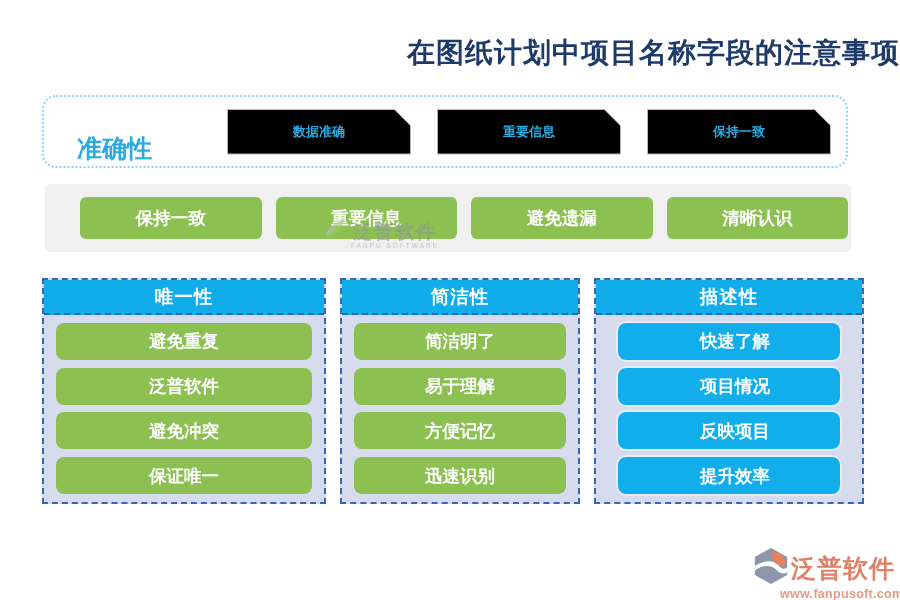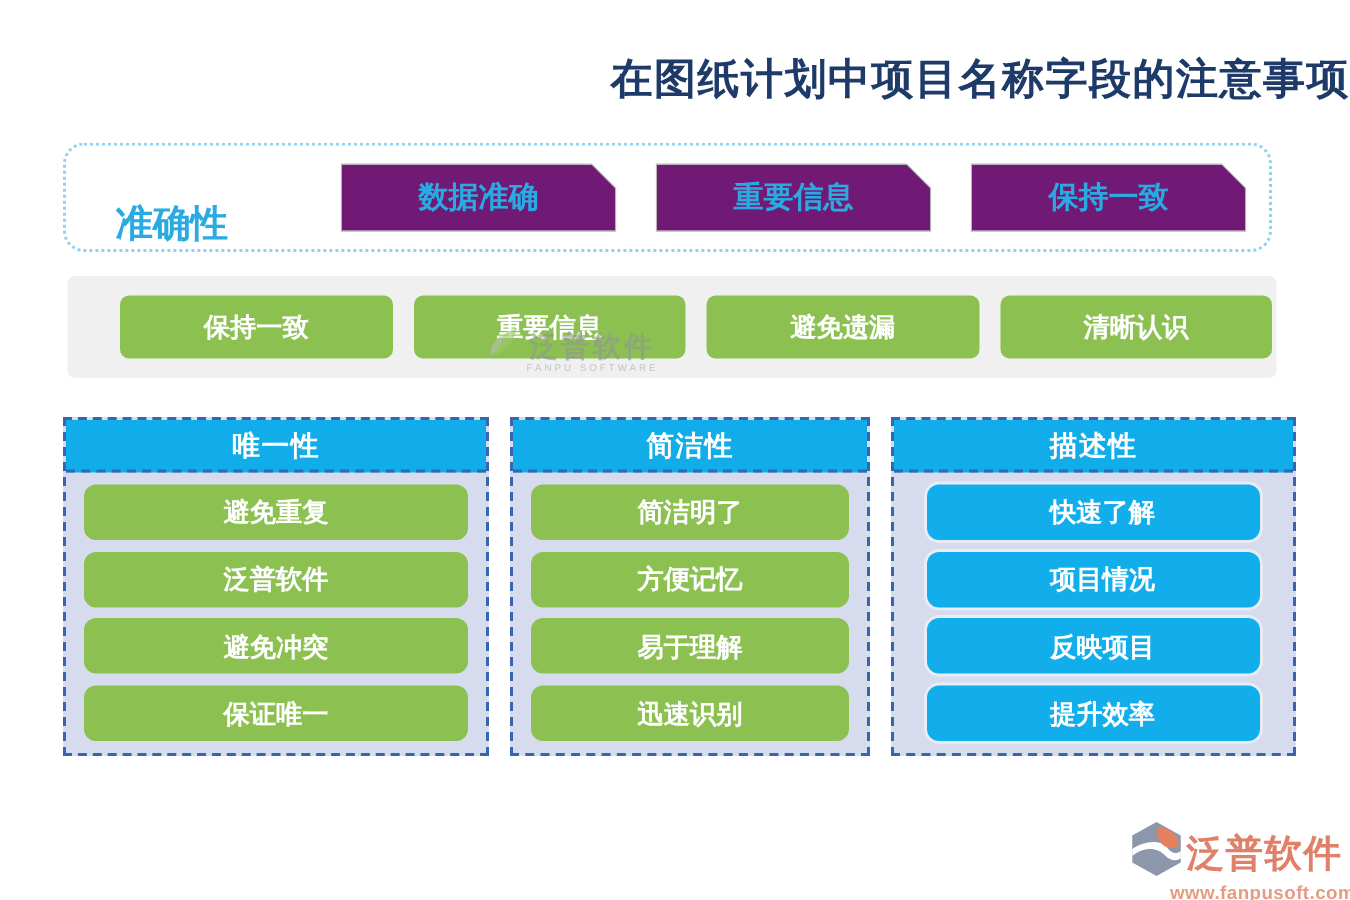--- a/index.html
+++ b/index.html
@@ -11,24 +11,24 @@
          font-size:28px;font-weight:bold;color:#1d3a68;letter-spacing:1px;}
 
   
   .row1{position:absolute;left:42px;top:95px;width:806px;height:73px;box-sizing:border-box;
         border:2px dotted #8fd3f3;border-radius:14px;
         display:flex;align-items:center;padding:0 15px 0 33px;}
   .row-label{width:150px;flex:none;font-size:25px;font-weight:bold;color:#29abe2;margin-top:33px;}
   .row1-btns{flex:1;display:flex;gap:26px;}
   .fold{position:relative;flex:1;height:46px;background:#b6b6b6;
         clip-path:polygon(0 0,calc(100% - 17px) 0,100% 17px,100% 100%,0 100%);cursor:pointer;}
-  .fold-inner{position:absolute;inset:1px;background:#701a75;
+  .fold-inner{position:absolute;inset:1px;background:#000000;
         clip-path:polygon(0 0,calc(100% - 16px) 0,100% 16px,100% 100%,0 100%);
         display:flex;align-items:center;justify-content:center;
-        font-size:20px;font-weight:bold;color:#29abe2;}
+        font-size:13px;font-weight:bold;color:#29abe2;}
   .fold-inner::after{content:'';position:absolute;top:3px;right:2px;width:23px;height:1px;
         background:#dcdcdc;transform:rotate(45deg);transform-origin:right top;}
 
   
   .row2{position:absolute;left:45px;top:184px;width:806px;height:68px;box-sizing:border-box;
         background:#f0f0f0;border-radius:5px;
         display:flex;align-items:center;padding:0 3px 0 35px;}
   .row2-btns{flex:1;display:flex;gap:14px;}
   .pill{flex:1;height:42px;background:#8cc152;border-radius:6px;
         display:flex;align-items:center;justify-content:center;
@@ -114,22 +114,22 @@
         <div class="item green">泛普软件</div>
         <div class="item green">避免冲突</div>
         <div class="item green">保证唯一</div>
       </div>
     </div>
 
     <div class="col col2">
       <div class="col-header">简洁性</div>
       <div class="col-body">
         <div class="item green">简洁明了</div>
+        <div class="item green">易于理解</div>
         <div class="item green">方便记忆</div>
-        <div class="item green">易于理解</div>
         <div class="item green">迅速识别</div>
       </div>
     </div>
 
     <div class="col col3">
       <div class="col-header">描述性</div>
       <div class="col-body">
         <div class="item blue">快速了解</div>
         <div class="item blue">项目情况</div>
         <div class="item blue">反映项目</div>

